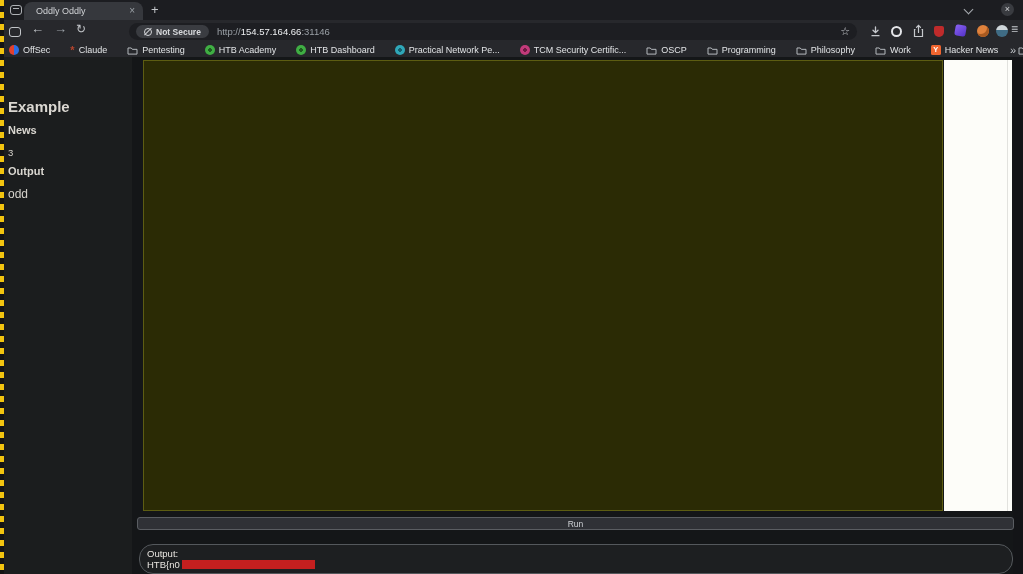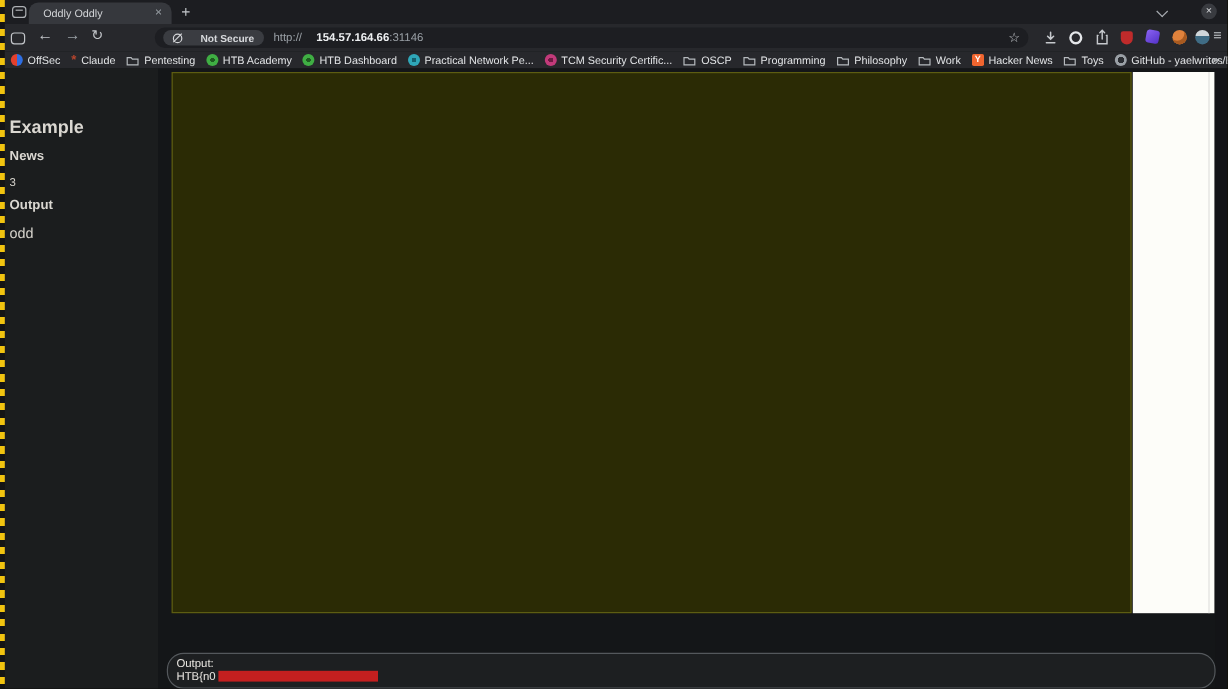--- a/index.html
+++ b/index.html
@@ -27,45 +27,45 @@
 
   
   .toolbar { position:absolute; left:0; top:20px; width:1023px; height:23px; background:#27282c; }
   .win-icon { position:absolute; left:9px; top:27px; width:12px; height:10px; border:1.4px solid #c2c5c9; border-radius:3px; }
   .nav-glyph { position:absolute; top:21px; font-size:13px; color:#c2c5c9; cursor:pointer; }
   .nav-back { left:31px; }
   .nav-fwd  { left:54px; color:#9aa0a6; }
   .nav-reload { left:76px; top:22px; font-size:12px; }
   .addressbar { position:absolute; left:129px; top:23px; width:728px; height:17px; background:#1d1e22;
     border-radius:9px; display:flex; align-items:center; padding:0 7px; }
-  .badge { display:inline-flex; align-items:center; gap:15px; background:#3a3c41; border-radius:8px;
+  .badge { display:inline-flex; align-items:center; gap:4px; background:#3a3c41; border-radius:8px;
     height:13px; padding:0 8px; }
   .notsecure-icon { position:relative; width:8px; height:8px; border:1.2px solid #d3d5d8; border-radius:50%; }
   .notsecure-icon::after { content:""; position:absolute; left:-2px; top:2.6px; width:10px; height:1.2px;
     background:#d3d5d8; transform:rotate(-45deg); }
   .badge-text { font-size:8.5px; color:#d7d9dc; font-weight:bold; }
   .url { margin-left:8px; font-size:9.5px; color:#9aa0a6; white-space:nowrap; }
-  .url .host { color:#edeff1; font-weight:bold;margin-left:12px; }
+  .url .host { color:#edeff1; font-weight:normal; }
   .star { margin-left:auto; font-size:11px; color:#c2c5c9; cursor:pointer; }
 
   .extrow span, .extrow div { cursor:pointer; }
   .ico-abs { position:absolute; }
   .icon-ring { left:891px; top:26px; width:11px; height:11px; border-radius:50%; border:2.6px solid #e4e6e9; }
   .icon-shield { left:934px; top:26px; width:10px; height:11px; background:#bf2b2b; border-radius:2px 2px 5px 5px; }
   .icon-purple { left:955px; top:25px; width:11px; height:11px; border-radius:2.5px; transform:rotate(10deg);
     background:linear-gradient(135deg,#8a63f2,#5432c8); }
   .icon-orange { left:977px; top:25px; width:12px; height:12px; border-radius:50%; background:#e0823c;
     box-shadow:inset -2px -3px 0 #a85a20; }
   .icon-avatar { left:996px; top:25px; width:12px; height:12px; border-radius:50%;
     background:linear-gradient(180deg,#cfd6da 0 42%,#3f6c85 42%); }
   .icon-menu { left:1011px; top:22px; font-size:12px; color:#c6c9cd; }
 
   
   .bookmarks { position:absolute; left:0; top:43px; width:1023px; height:14px; background:#27282c;
-    display:flex; align-items:center; padding-left:9px; gap:9px; }
+    display:flex; align-items:center; padding-left:9px; gap:20px; }
   .bm { display:inline-flex; align-items:center; gap:4px; font-size:9px; color:#e2e4e6; white-space:nowrap; cursor:pointer; }
   .dot { width:10px; height:10px; border-radius:50%; flex:none; }
   .dot-offsec { background:linear-gradient(90deg,#e3402e 50%,#2e6ee3 50%); }
   .dot-green { background:radial-gradient(circle,#1e5c20 0 2px,#3fae43 2px); }
   .dot-teal { background:radial-gradient(circle,#15606d 0 2px,#2fa7b8 2px); }
   .dot-pink { background:radial-gradient(circle,#6e1a42 0 2px,#c23a7a 2px); }
   .dot-github { background:radial-gradient(circle,#2b2e33 0 2.6px,#9aa0a6 2.6px); }
   .claude-glyph { font-size:11px; font-weight:bold; color:#b5442d; line-height:8px; }
   .hn-badge { width:10px; height:10px; background:#f0652f; border-radius:1.5px; color:#fff; font-size:7.5px;
     font-weight:bold; text-align:center; line-height:10px; flex:none; }
@@ -224,20 +224,21 @@
 
   <div class="side-text h-example">Example</div>
   <div class="side-text h-sub h-input">News</div>
   <div class="side-text v-input">3</div>
   <div class="side-text h-sub h-output">Output</div>
   <div class="side-text v-output">odd</div>
 
   <textarea class="code-editor" spellcheck="false" style="background-color: rgb(43, 43, 5);"></textarea>
   <div class="white-panel"></div>
 
+  <button class="run-btn">Run</button>
 
   <div class="output-box">
     <div>Output:</div>
     <div><span>HTB{n0</span><span class="redaction" style="background-color: rgb(196, 31, 31);"></span></div>
   </div>
 
   <div class="hazard"></div>
 </div>
 
 </body></html>

